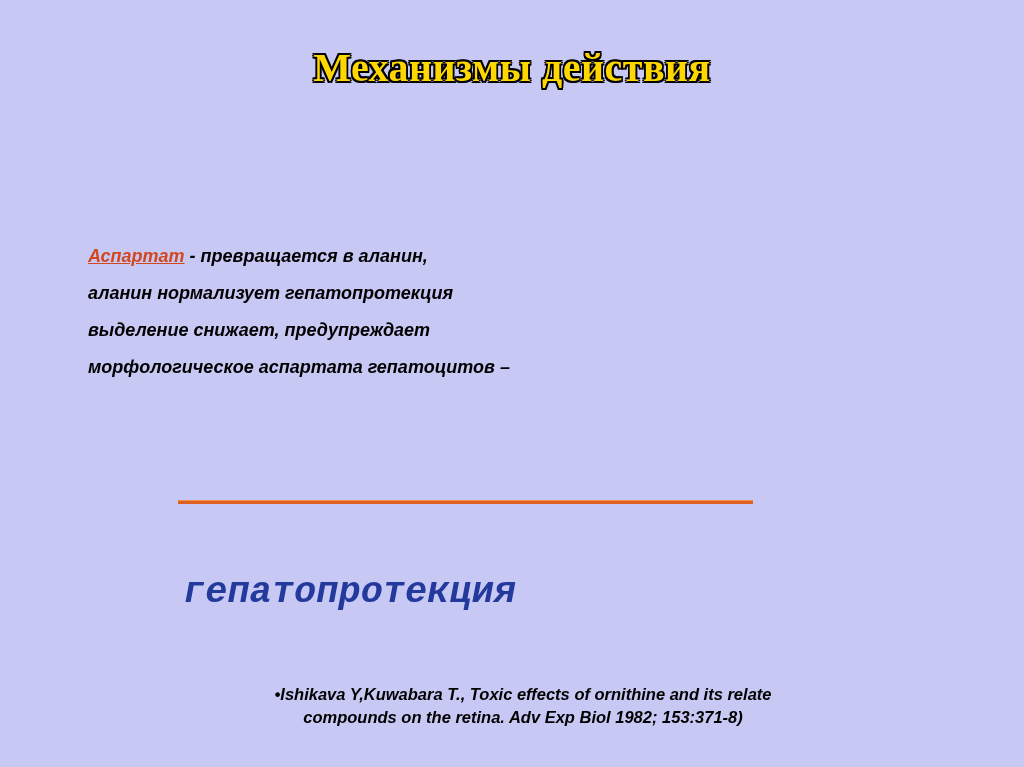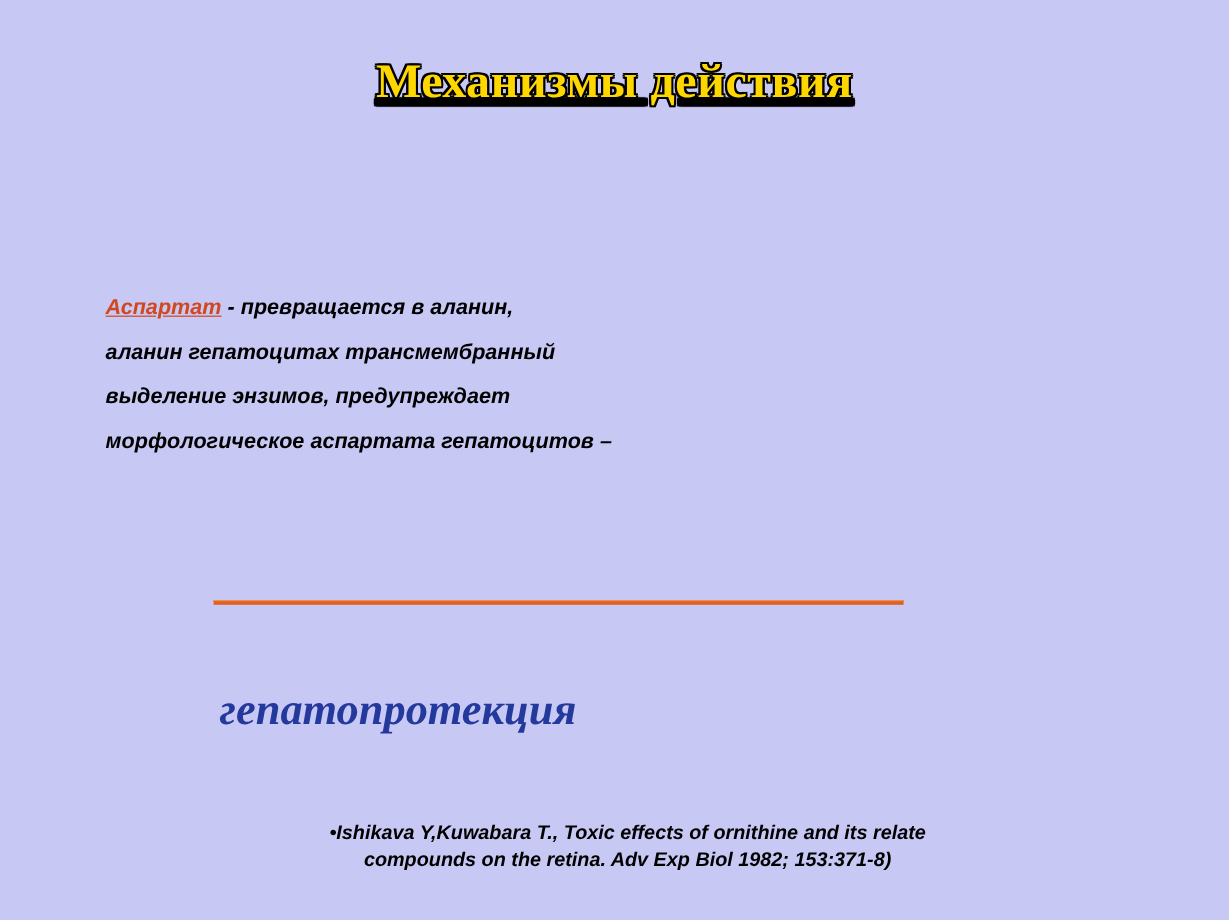--- a/index.html
+++ b/index.html
@@ -20,21 +20,20 @@
     background: #c8c8f5;
     box-sizing: border-box;
     overflow: hidden;
   }
   .title-block {
     position: absolute;
     top: 42px;
     left: 0;
     width: 1024px;
     text-align: center;
-    text-decoration: underline;
   }
   .title-line {
     font-family: "Liberation Serif", serif;
     font-weight: bold;
     font-size: 40px;
     line-height: 52px;
     color: #ffd700;
     letter-spacing: 0.5px;
     text-shadow:
       -1.6px -1.6px 0 #000,
@@ -71,21 +70,21 @@
     left: 178px;
     width: 575px;
     height: 3px;
     background: #e06020;
     border-top: 1px solid #f09050;
   }
   .hepato {
     position: absolute;
     top: 570px;
     left: 183px;
-    font-family: Liberation Serif, serif;
+    font-family: Liberation Mono, monospace;
     font-weight: bold;
     font-style: italic;
     font-size: 37px;
     line-height: 44px;
     color: #23399c;
     white-space: nowrap;
   }
   .ref-block {
     position: absolute;
     top: 683px;
@@ -107,22 +106,22 @@
 <body>
 
 <div class="slide">
 
   <div class="title-block">
     <div class="title-line">Механизмы действия</div>
   </div>
 
   <div class="body-block">
     <div class="body-line"><span class="aspartat">Аспартат</span><span> - превращается в аланин,</span></div>
-    <div class="body-line">аланин гепатоцитах трансмембранный</div>
-    <div class="body-line">выделение энзимов, предупреждает</div>
+    <div class="body-line">аланин нормализует гепатопротекция</div>
+    <div class="body-line">выделение снижает, предупреждает</div>
     <div class="body-line">морфологическое аспартата  гепатоцитов –</div>
   </div>
 
   <div class="rule"></div>
 
   <div class="hepato">гепатопротекция</div>
 
   <div class="ref-block">
     <div class="ref-line">•Ishikava Y,Kuwabara T., Toxic effects of ornithine and its relate</div>
     <div class="ref-line">compounds on the retina. Adv Exp Biol 1982; 153:371-8)</div>

